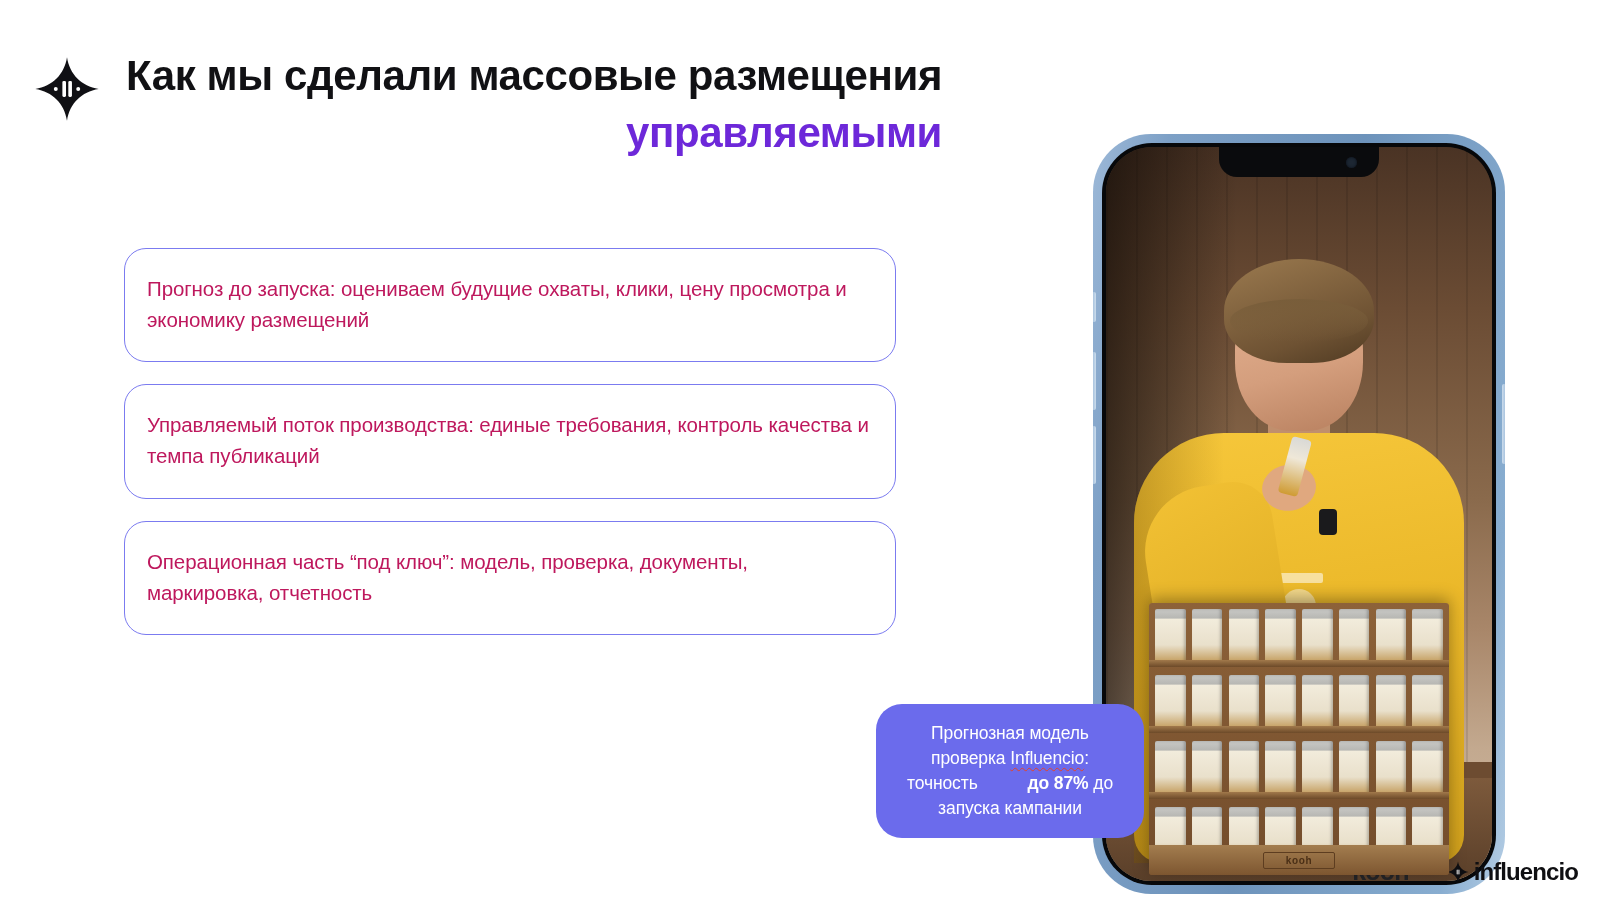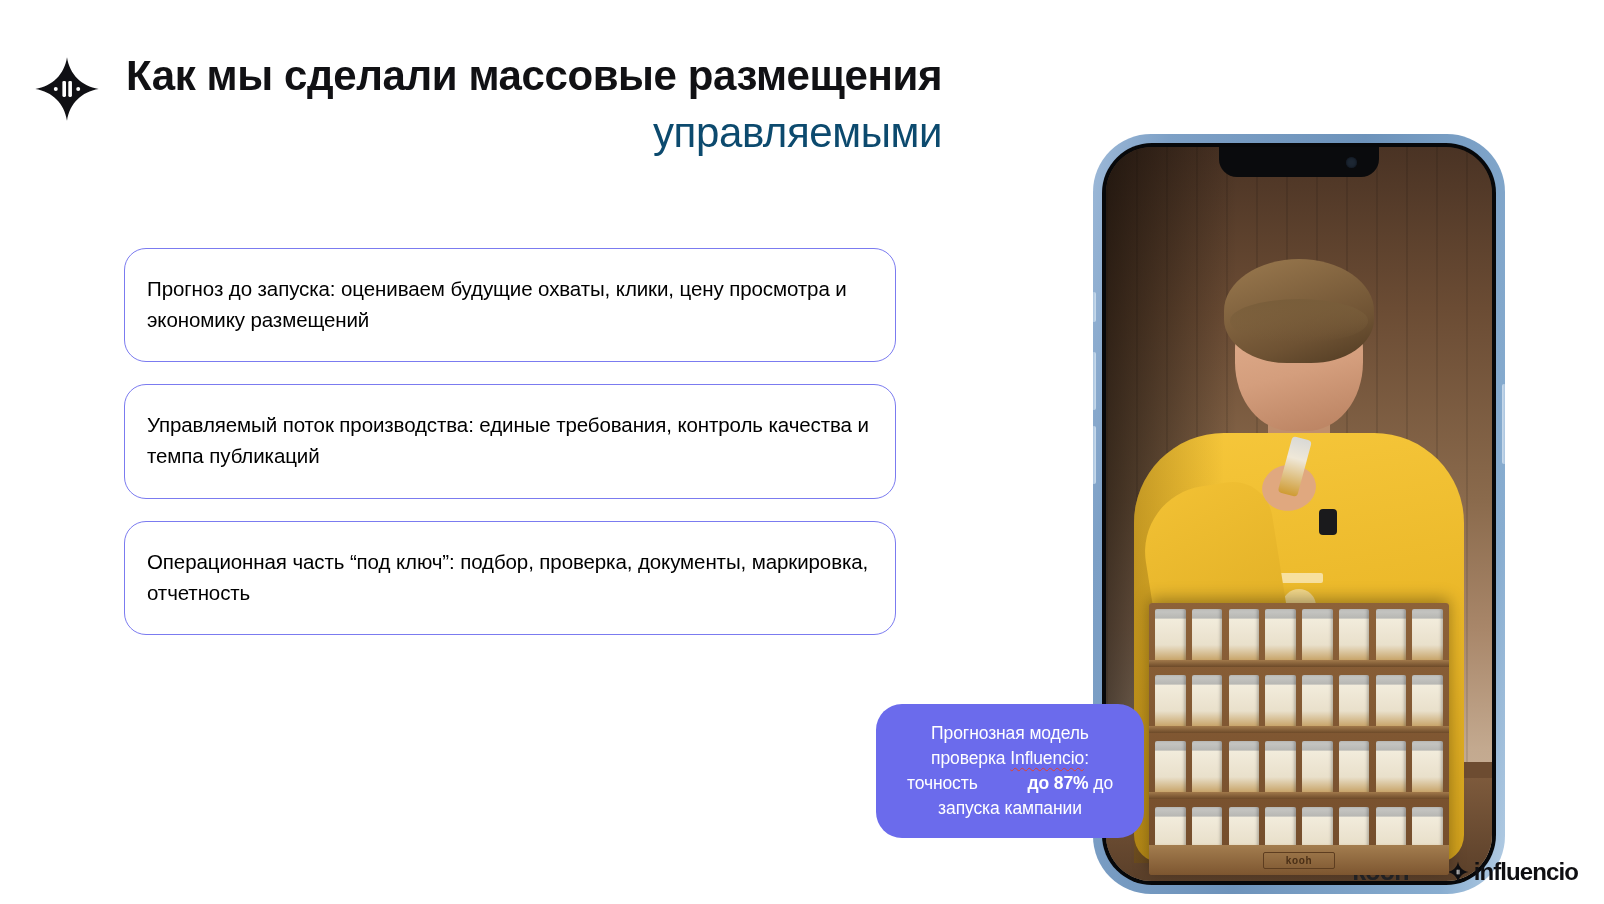--- a/index.html
+++ b/index.html
@@ -28,22 +28,22 @@
   .title-line1 {
     font-size:42px;
     font-weight:bold;
     color:#111114;
     letter-spacing:-0.4px;
     line-height:1.12;
     white-space:nowrap;
   }
   .title-line2 {
     font-size:42px;
-    font-weight:normal;
-    color:#0c4a6e;
+    font-weight:bold;
+    color:#6d28d9;
     letter-spacing:-0.4px;
     line-height:1.12;
     margin-top:10px;
     white-space:nowrap;
   }
 
   
   .cards {
     position:absolute;
     left:124px; top:248px;
@@ -57,21 +57,21 @@
     border-radius:22px;
     background:#ffffff;
     padding:24px 26px 26px 22px;
     min-height:106px;
     display:flex;
     align-items:center;
   }
   .card-text {
     font-size:20.5px;
     line-height:1.52;
-    color:#000000;
+    color:#be185d;
     letter-spacing:-0.1px;
   }
 
   
   .phone {
     position:absolute;
     left:1093px; top:134px;
     width:412px; height:760px;
     border-radius:58px;
     background:linear-gradient(100deg,#9db9d8 0%,#7da0c6 14%,#6d93bb 50%,#88add0 88%,#b4cde4 100%);
@@ -368,21 +368,21 @@
   </div>
 
   <div class="cards">
     <div class="card">
       <div class="card-text">Прогноз до запуска: оцениваем будущие охваты, клики, цену просмотра и экономику размещений</div>
     </div>
     <div class="card">
       <div class="card-text">Управляемый поток производства: единые требования, контроль качества и темпа публикаций</div>
     </div>
     <div class="card">
-      <div class="card-text">Операционная часть “под ключ”: подбор, проверка, документы, маркировка, отчетность</div>
+      <div class="card-text">Операционная часть “под ключ”: модель, проверка, документы, маркировка, отчетность</div>
     </div>
   </div>
 
   <div class="phone">
     <span class="btn-side btn-mute"></span>
     <span class="btn-side btn-vup"></span>
     <span class="btn-side btn-vdown"></span>
     <span class="btn-side btn-power"></span>
 
     <div class="phone-inner">

